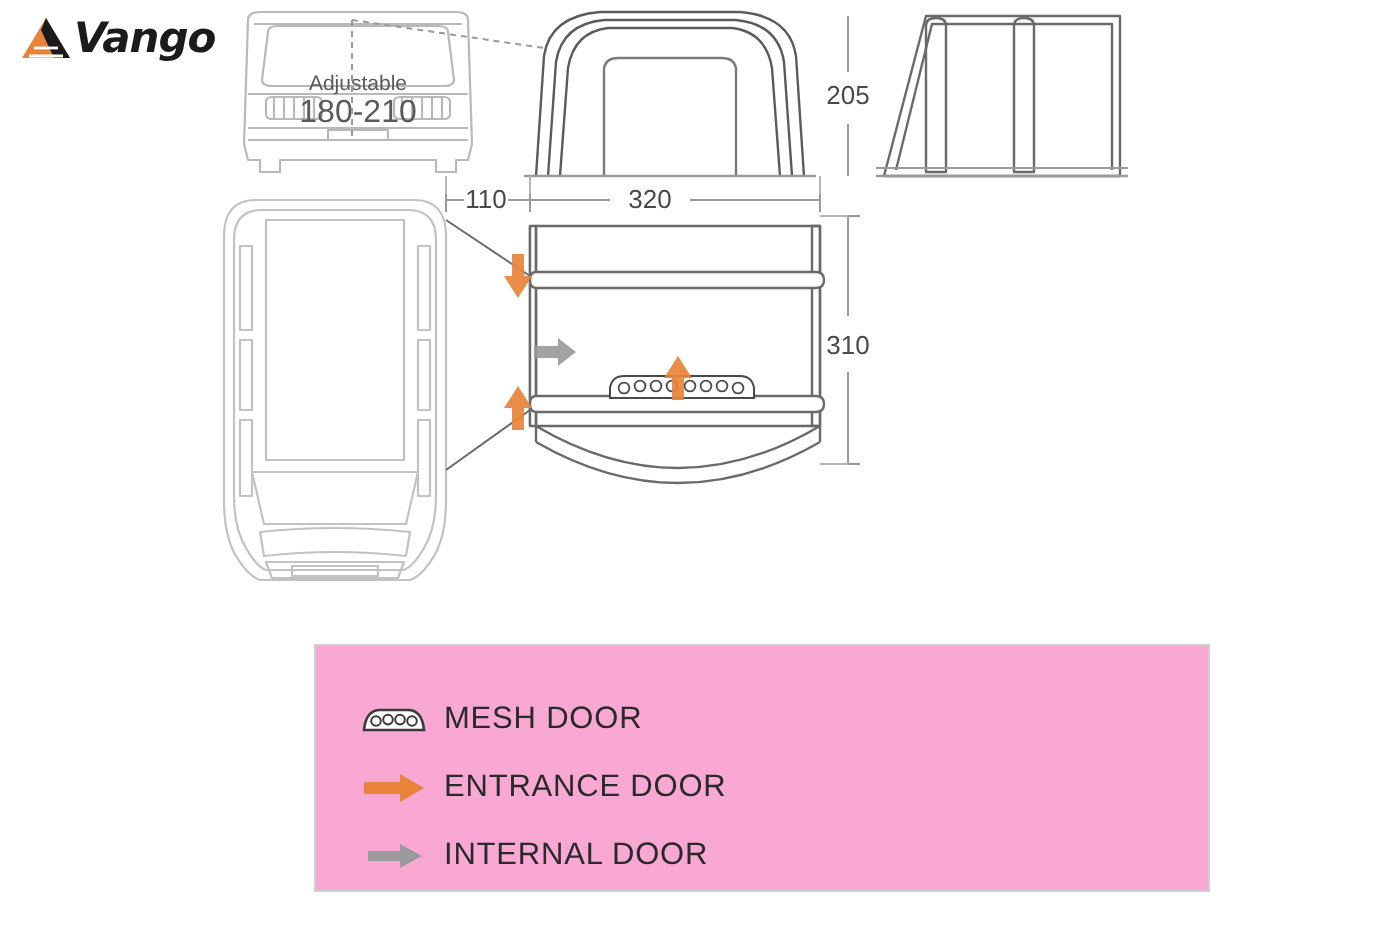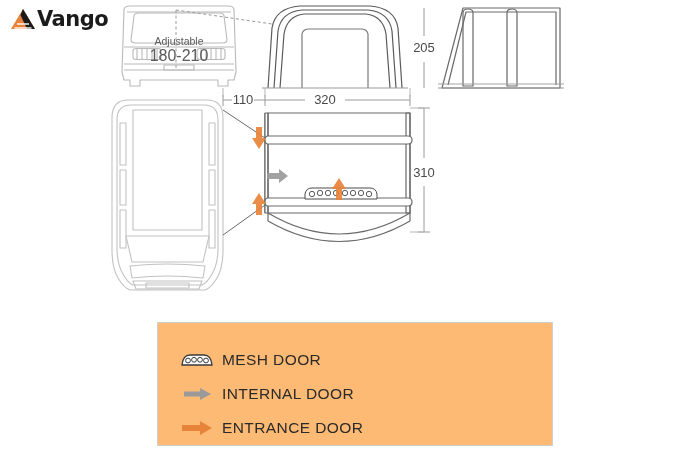--- a/index.html
+++ b/index.html
@@ -10,31 +10,31 @@
     overflow:hidden;
     position:relative;
   }
   #root{position:relative;width:700px;height:467px;}
 
   
   .logo{position:absolute;left:10px;top:8px;display:flex;align-items:center;}
   .logo-mark{width:26px;height:22px;position:relative;margin-right:1px;}
   .logo-text{
     font-family:"DejaVu Sans", sans-serif;
-    font-size:21px;font-weight:bold;
+    font-size:21px;font-weight:bold;font-style:italic;
     color:#1b1b1b;letter-spacing:-0.5px;line-height:22px;
   }
 
   
   svg.draw{position:absolute;left:0;top:0;width:700px;height:467px;}
 
   
   .legend-box{
-    position:absolute;left:157px;top:322px;width:396px;height:124px;
-    border:1.4px solid #cfcfcf;background:#fdba74;
+    position:absolute;left:157px;top:322px;width:448px;height:124px;
+    border:1.4px solid #cfcfcf;background:#f9a8d4;
     box-sizing:border-box;
   }
   .legend-col{position:absolute;}
   .legend-left{left:22px;top:20px;}
   .legend-right{left:232px;top:20px;}
   .legend-row{display:flex;align-items:center;height:34px;}
   .legend-ico{width:42px;height:20px;display:flex;align-items:center;justify-content:flex-start;flex:0 0 42px;}
   .legend-label{
     font-family:"Liberation Sans", sans-serif;
     font-size:15.5px;color:#2a2a2a;letter-spacing:.4px;white-space:nowrap;
@@ -258,33 +258,33 @@
               <circle cx="26" cy="7.5" r="2.4"></circle>
             </g>
           </svg>
         </span>
         <span class="legend-label">MESH DOOR</span>
       </div>
 
       <div class="legend-row">
         <span class="legend-ico">
           <svg width="34" height="16" viewBox="0 0 34 16">
+            <polygon points="2,5 20,5 20,1 32,8 20,15 20,11 2,11" fill="#E8833A"></polygon>
+          </svg>
+        </span>
+        <span class="legend-label">ENTRANCE DOOR</span>
+      </div>
+
+      <div class="legend-row">
+        <span class="legend-ico">
+          <svg width="34" height="16" viewBox="0 0 34 16">
             <polygon points="4,5.5 20,5.5 20,2 31,8 20,14 20,10.5 4,10.5" fill="#9a9a9a"></polygon>
           </svg>
         </span>
         <span class="legend-label">INTERNAL DOOR</span>
       </div>
 
-      <div class="legend-row">
-        <span class="legend-ico">
-          <svg width="34" height="16" viewBox="0 0 34 16">
-            <polygon points="2,5 20,5 20,1 32,8 20,15 20,11 2,11" fill="#E8833A"></polygon>
-          </svg>
-        </span>
-        <span class="legend-label">ENTRANCE DOOR</span>
-      </div>
-
     </div>
 
 
   </div>
 
 </div>
 
 </body></html>

